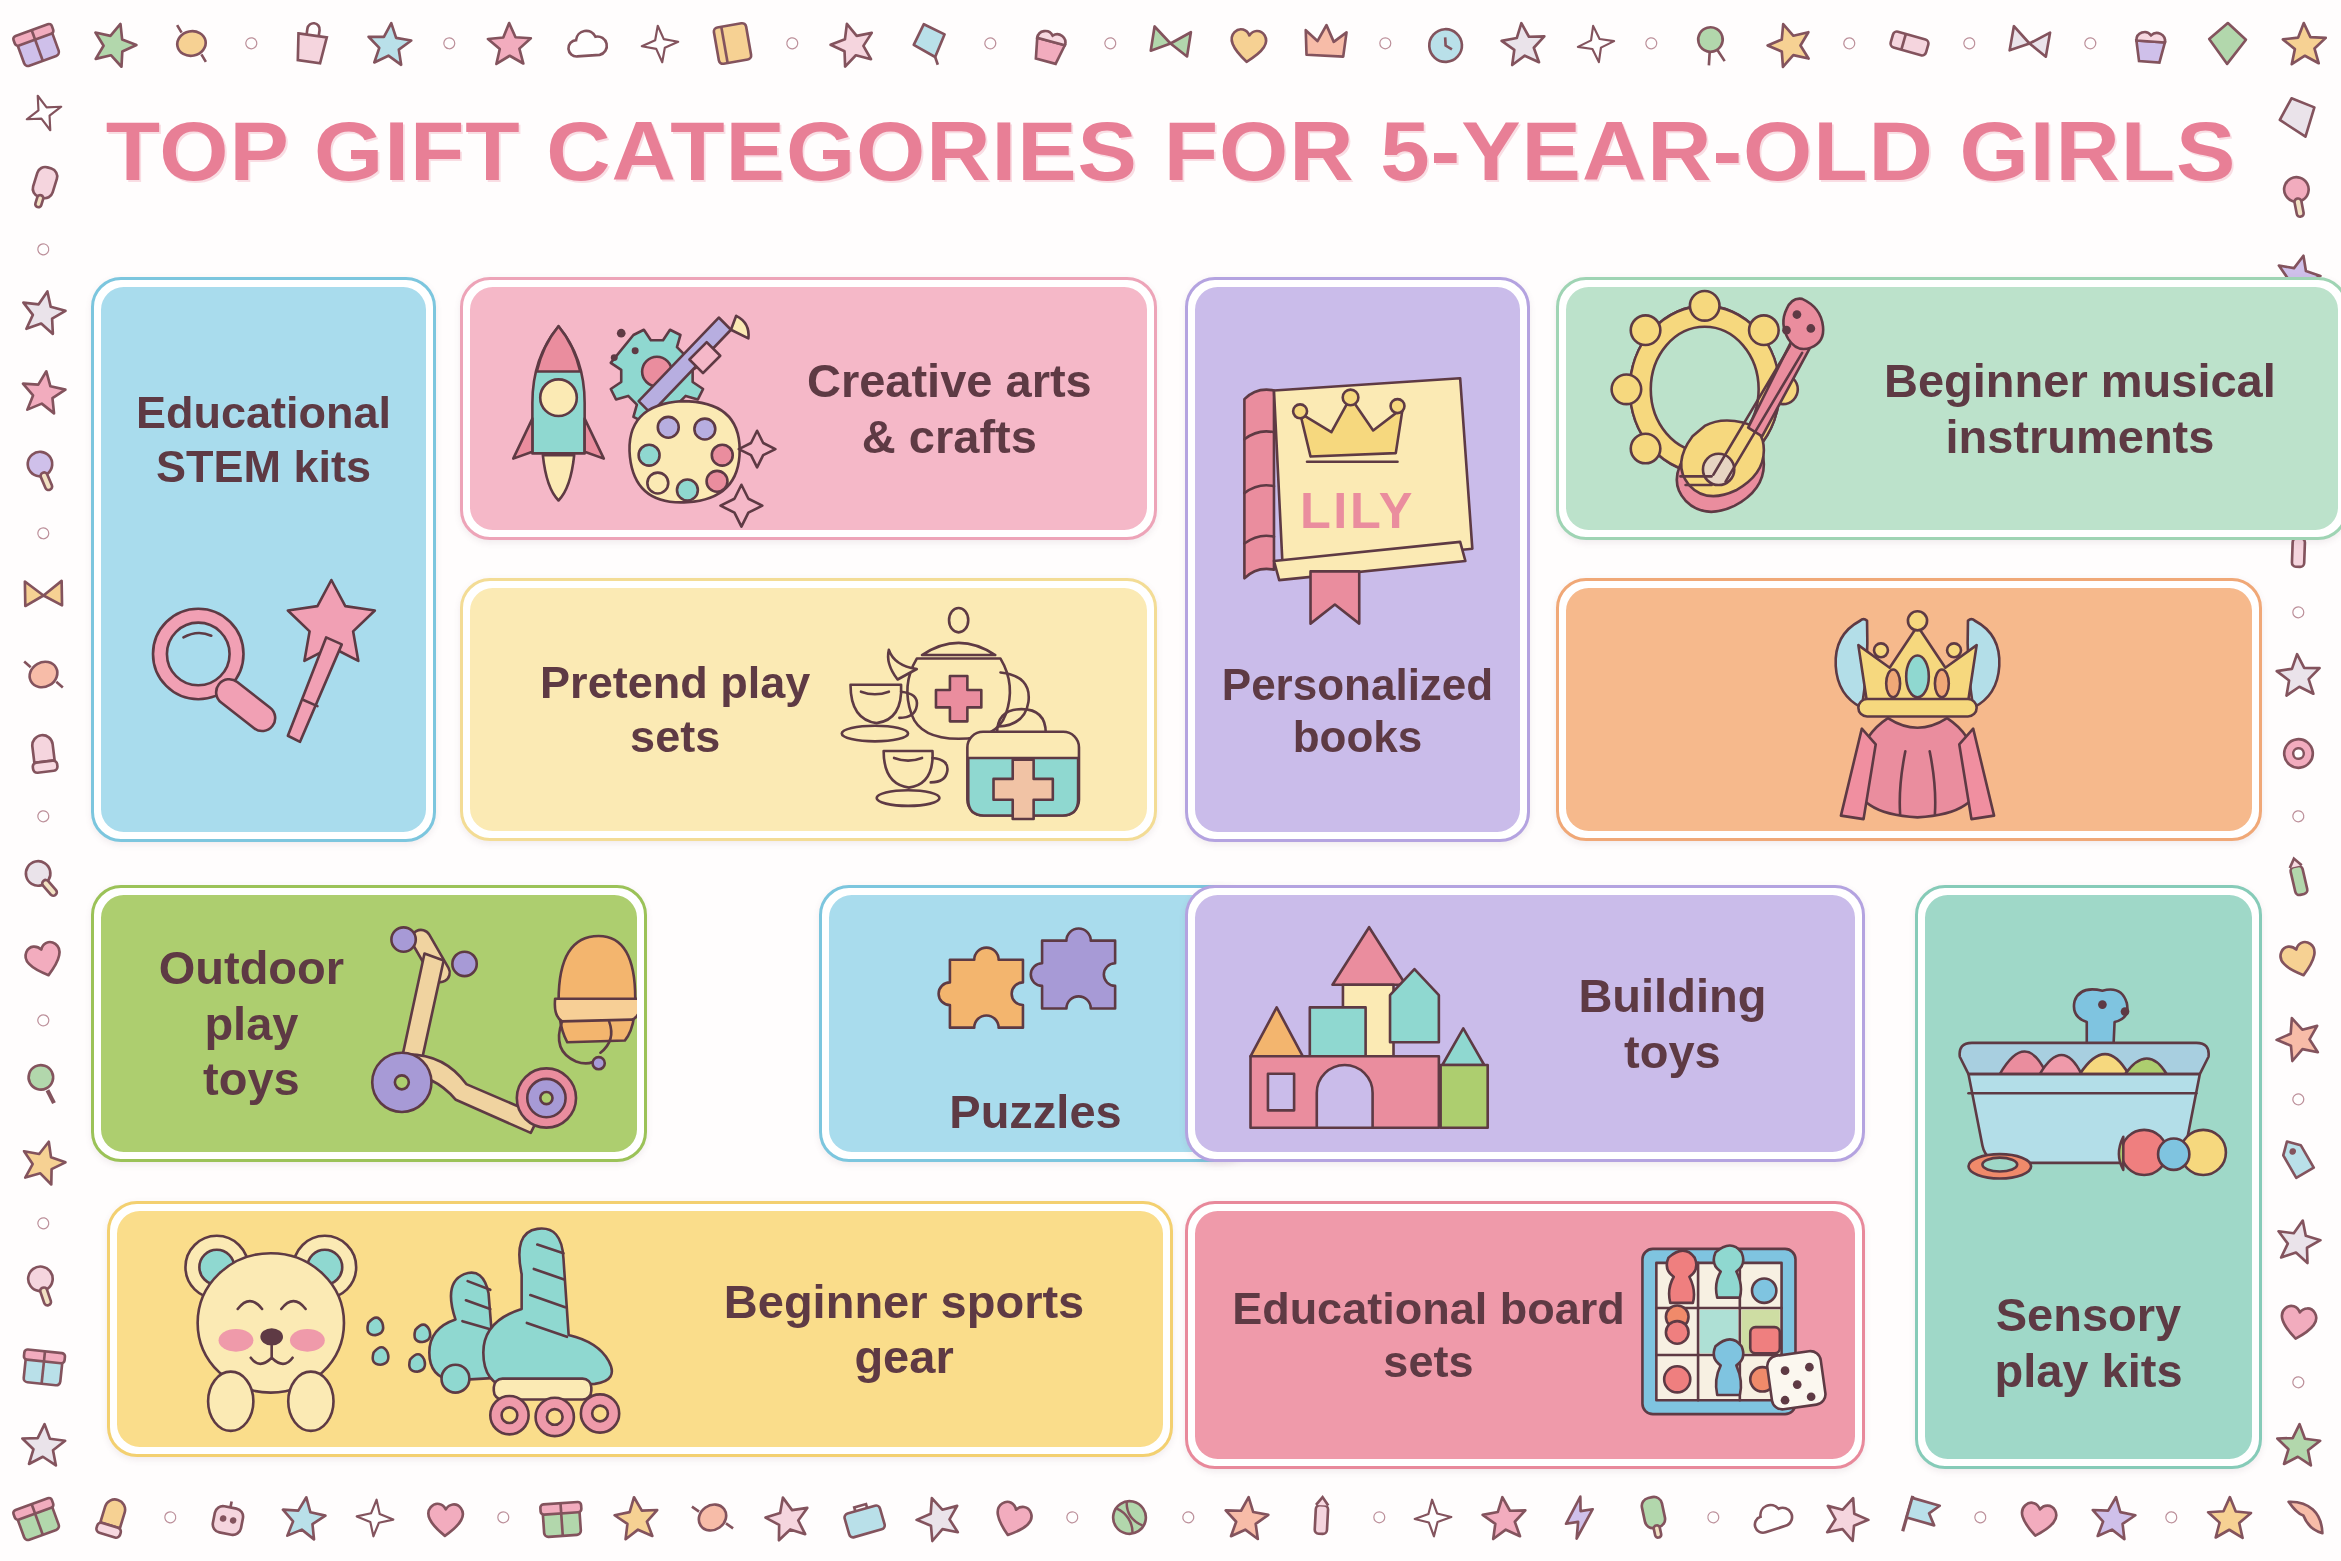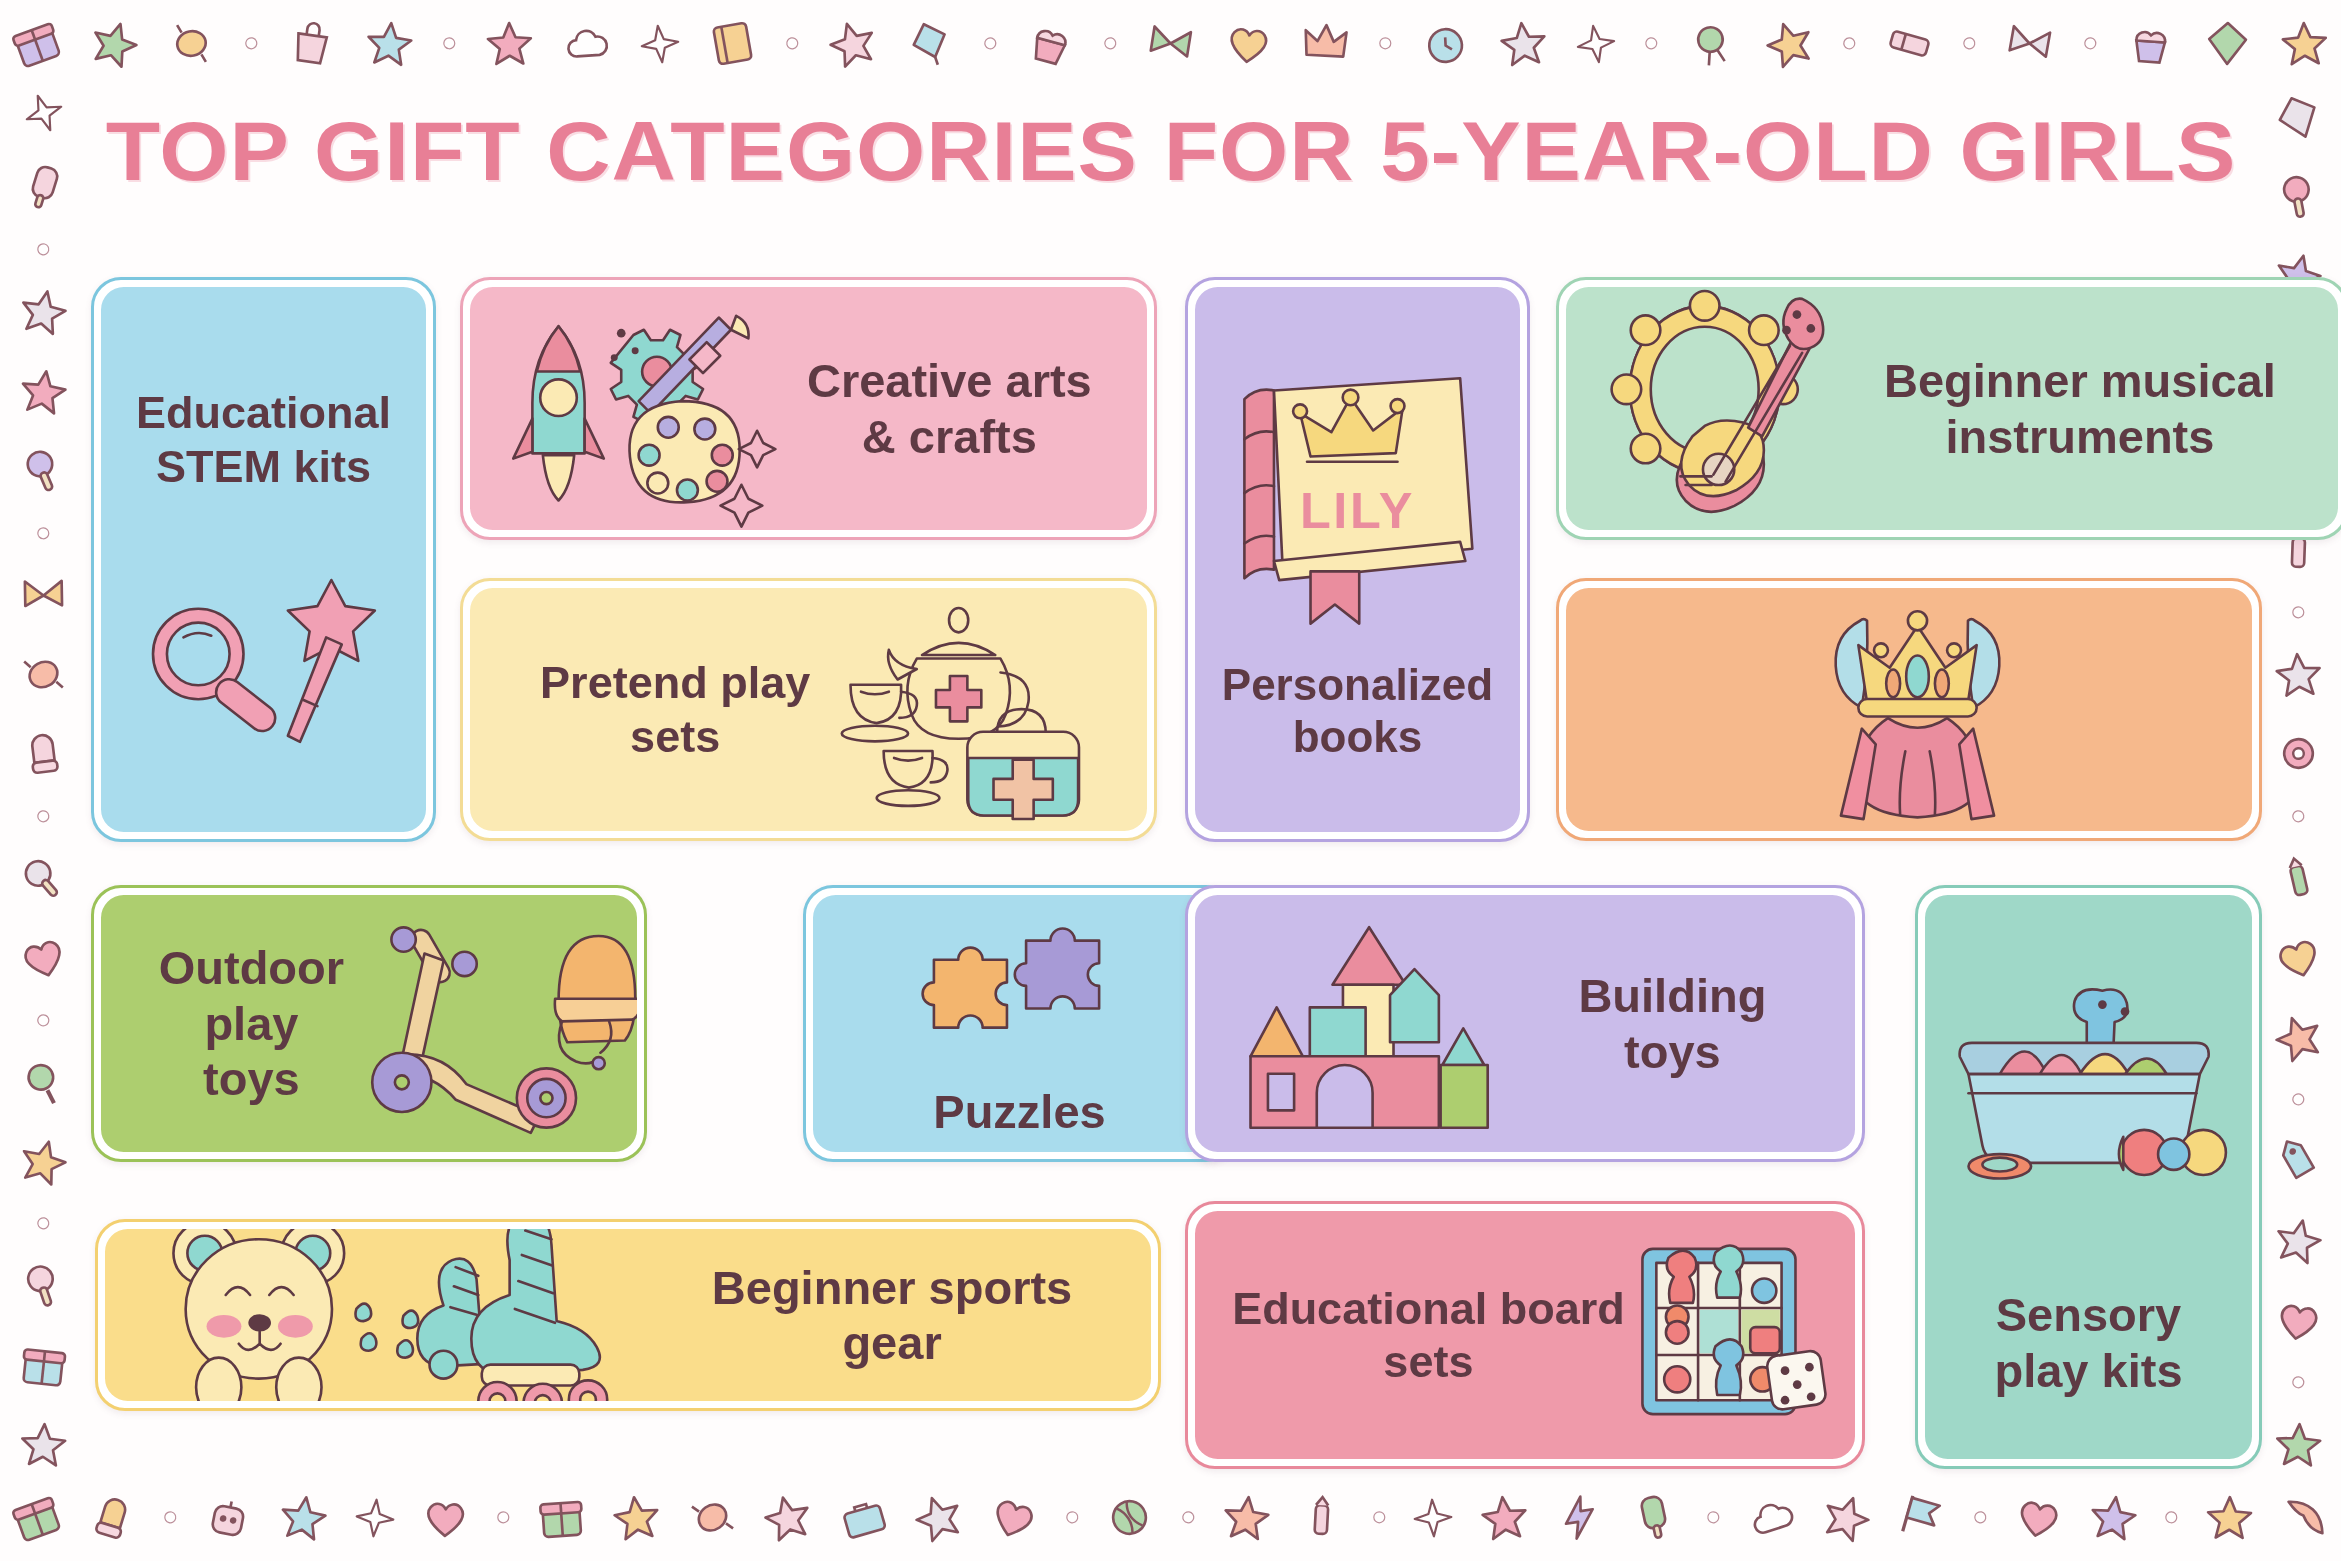--- a/index.html
+++ b/index.html
@@ -942,21 +942,21 @@
               <path class="lnf" fill="#f7cf96" d="M216 96 h96 q4 20 -8 24 l-80 2 q-10 -6 -8 -26z"></path>
               <path class="ln" d="M224 122 q-12 34 16 46 q16 6 26 -4" stroke-width="4"></path>
               <path class="ln" d="M278 122 q8 22 -10 36" stroke-width="4"></path>
               <circle cx="266" cy="170" r="7" fill="#a79ad6" class="lnf" stroke-width="3"></circle>
             </g>
           </svg>
         </div>
       </div>
     </div>
 
-    <div class="card lay-stack" style="left:712px; top:608px; width:433px; height:277px; --fill:#a9dced; --edge:#7cc6de;">
+    <div class="card lay-stack" style="left:728px; top:608px; width:433px; height:277px; --fill:#a9dced; --edge:#7cc6de;">
       <div class="card-inner">
         <div class="art" style="margin-top:15.7px;">
           <svg width="200" height="131" viewBox="0 0 230 150">
             <g>
               <path class="lnf" fill="#f3b56e" d="M16 42 h28 a14 14 0 1 1 28 0 h28 v26 a13 13 0 1 0 0 26 v26 h-28 a14 14 0 1 0 -28 0 h-28 v-26 a13 13 0 1 1 0 -26z"></path>
               <path class="lnf" fill="#a79ad6" d="M122 20 h28 a14 14 0 1 1 28 0 h28 v26 a13 13 0 1 0 0 26 v26 h-28 a14 14 0 1 0 -28 0 h-28 v-26 a13 13 0 1 1 0 -26z"></path>
             </g>
           </svg>
         </div>
         <div class="card-label f54" style="margin-top:30px;">
@@ -1017,21 +1017,21 @@
               <rect x="56" y="182" width="30" height="42" fill="#cabcea" class="lnf" stroke-width="2.5"></rect>
             </g>
           </svg>
         </div>
         <div class="card-label f54" style="margin-left:17.4px; margin-right:35px;">
           <span>Building toys</span>
         </div>
       </div>
     </div>
 
-    <div class="card lay-text-right" style="left:4px; top:924px; width:1066px; height:192px;margin-top:18px; --fill:#fadd8b; --edge:#f3d070;">
+    <div class="card lay-text-right" style="left:16px; top:924px; width:1066px; height:256px; --fill:#fadd8b; --edge:#f3d070;">
       <div class="card-inner">
         <div class="art" style="margin-left:17.4px;">
           <svg width="540" height="218" viewBox="0 0 620 250">
             <g>
               <circle cx="48" cy="54" r="36" fill="#fbeab4" class="lnf"></circle>
               <circle cx="48" cy="54" r="20" fill="#8fd8d0" class="lnf" stroke-width="2.5"></circle>
               <circle cx="172" cy="54" r="36" fill="#fbeab4" class="lnf"></circle>
               <circle cx="172" cy="54" r="20" fill="#8fd8d0" class="lnf" stroke-width="2.5"></circle>
               <ellipse cx="110" cy="118" rx="84" ry="80" fill="#fbeab4" class="lnf"></ellipse>
               <path class="ln" d="M72 102 q14 -18 28 0" stroke-width="5"></path>

